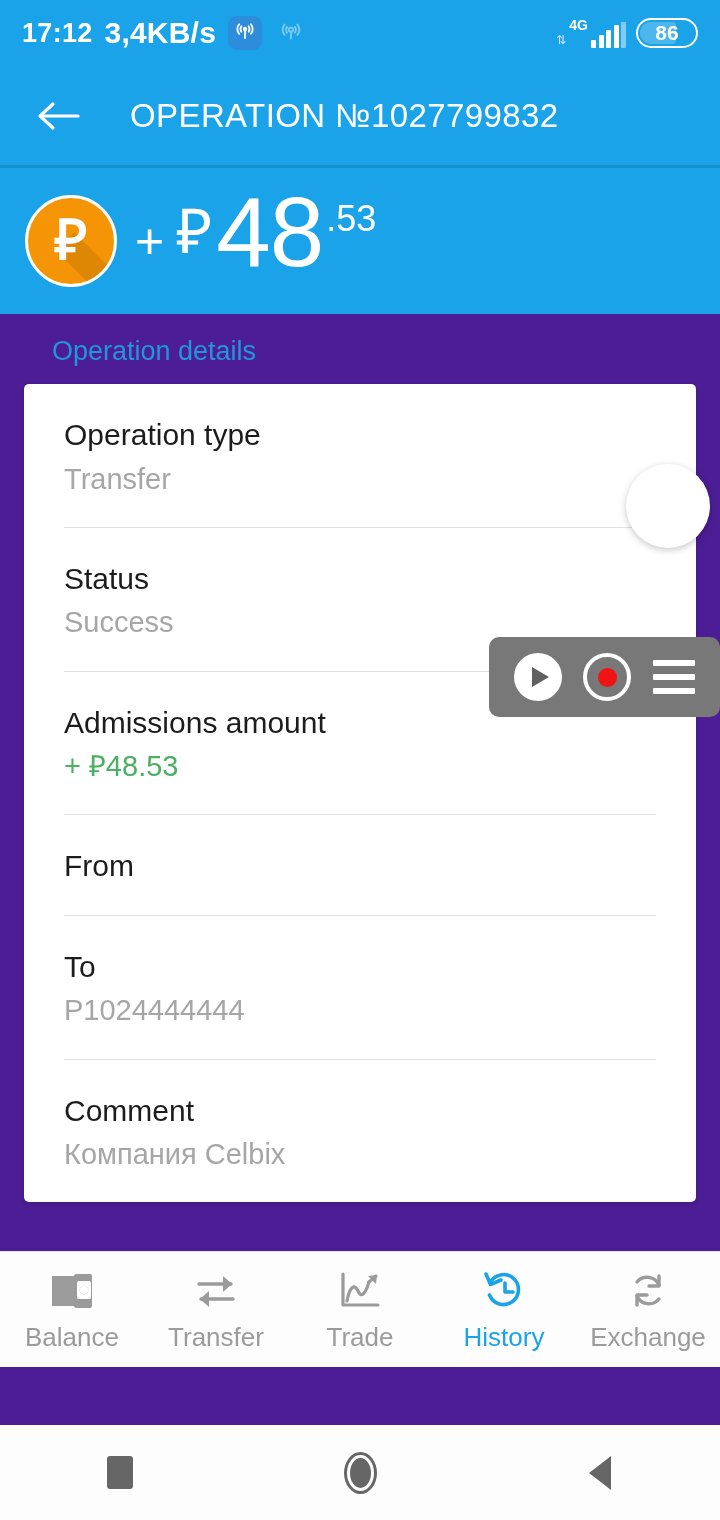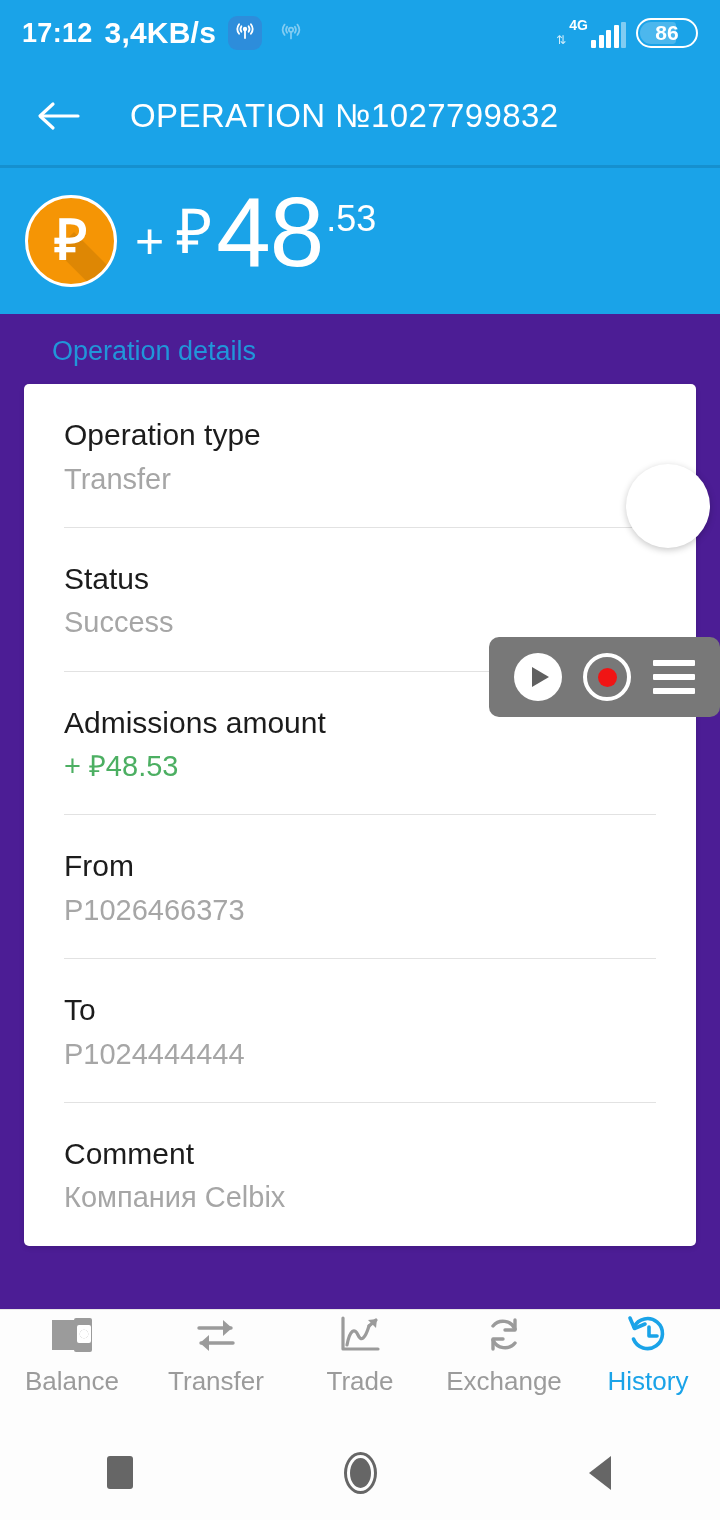--- a/index.html
+++ b/index.html
@@ -140,23 +140,23 @@
   .rb-rec{
     width:48px; height:48px; border-radius:50%; border:4px solid #fff;
     display:flex; align-items:center; justify-content:center; cursor:pointer;
   }
   .rb-rec .dot{ width:19px; height:19px; border-radius:50%; background:#f01414; }
   .rb-menu{ display:flex; flex-direction:column; gap:8px; cursor:pointer; }
   .rb-menu i{ display:block; width:42px; height:6px; background:#fff; border-radius:1px; }
 
   
   .tabbar{
-    position:absolute; left:0; top:1309px; width:720px; height:116px;
+    position:absolute; left:0; top:1251px; width:720px; height:116px;
     background:#fdfdfd; border-top:1px solid #e6e6e6;
-    display:flex; align-items:flex-start;
+    display:flex; align-items:center;
   }
   .tab{
     flex:1; display:flex; flex-direction:column; align-items:center; justify-content:center;
     gap:6px; cursor:pointer;
   }
   .tab-icon{ height:50px; display:flex; align-items:center; justify-content:center; }
   .tab-label{ font-size:26px; color:#9b9b9b; }
   .tab.active .tab-label{ color:#1aa3e8; }
 
   
@@ -255,21 +255,20 @@
       <div class="row">
         <div class="row-label">Status</div>
         <div class="row-value">Success</div>
       </div>
       <div class="row">
         <div class="row-label">Admissions amount</div>
         <div class="row-value green">+ ₽48.53</div>
       </div>
       <div class="row">
         <div class="row-label">From</div>
-        <div class="row-value">P1026466373</div>
       </div>
       <div class="row">
         <div class="row-label">To</div>
         <div class="row-value">P1024444444</div>
       </div>
       <div class="row">
         <div class="row-label">Comment</div>
         <div class="row-value">Компания Celbix</div>
       </div>
     </div>
@@ -317,41 +316,41 @@
         <div class="tab-icon">
           <svg width="44" height="40" viewBox="0 0 44 40" fill="none" stroke="#9b9b9b" stroke-width="3.2" stroke-linecap="round" stroke-linejoin="round">
       <path d="M5 3 V34 H40"></path>
       <path d="M9 30 C12 14, 17 13, 20 20 C23 27, 27 24, 31 11"></path>
       <path d="M31 11 L38 5"></path>
             <path d="M30 5 L39 4 L38 13" fill="#9b9b9b" stroke="none"></path>
     </svg>
         </div>
         <div class="tab-label">Trade</div>
       </div>
+      <div class="tab active">
+        <div class="tab-icon">
+          <svg width="44" height="42" viewBox="0 0 44 42" fill="none" stroke="#1aa3e8" stroke-width="3.6" stroke-linecap="round" stroke-linejoin="round">
+      <path d="M8 13 A15 15 0 1 1 7.5 25"></path>
+      <path d="M4 4 L8.5 14.5 L19 10"></path>
+      <path d="M23 13 V22 H31"></path>
+    </svg>
+        </div>
+        <div class="tab-label">History</div>
+      </div>
       <div class="tab">
         <div class="tab-icon">
           <svg width="44" height="40" viewBox="0 0 44 40" fill="none" stroke="#9b9b9b" stroke-width="3.4" stroke-linecap="round">
       <path d="M33 14 A13 13 0 0 0 11 11"></path>
             <path d="M11 25 A13 13 0 0 0 33 28"></path>
       <path d="M33 5 L33 15 L23 15" stroke-linejoin="round"></path>
       <path d="M11 34 L11 24 L21 24" stroke-linejoin="round"></path>
     </svg>
         </div>
         <div class="tab-label">Exchange</div>
       </div>
-      <div class="tab active">
-        <div class="tab-icon">
-          <svg width="44" height="42" viewBox="0 0 44 42" fill="none" stroke="#1aa3e8" stroke-width="3.6" stroke-linecap="round" stroke-linejoin="round">
-      <path d="M8 13 A15 15 0 1 1 7.5 25"></path>
-      <path d="M4 4 L8.5 14.5 L19 10"></path>
-      <path d="M23 13 V22 H31"></path>
-    </svg>
-        </div>
-        <div class="tab-label">History</div>
-      </div>
     </div>
 
   <div class="navbar">
     <div class="nav-btn">
         <div class="nav-square"></div>
       </div>
     <div class="nav-btn">
         <div class="nav-home">
           <em></em>
         </div>

